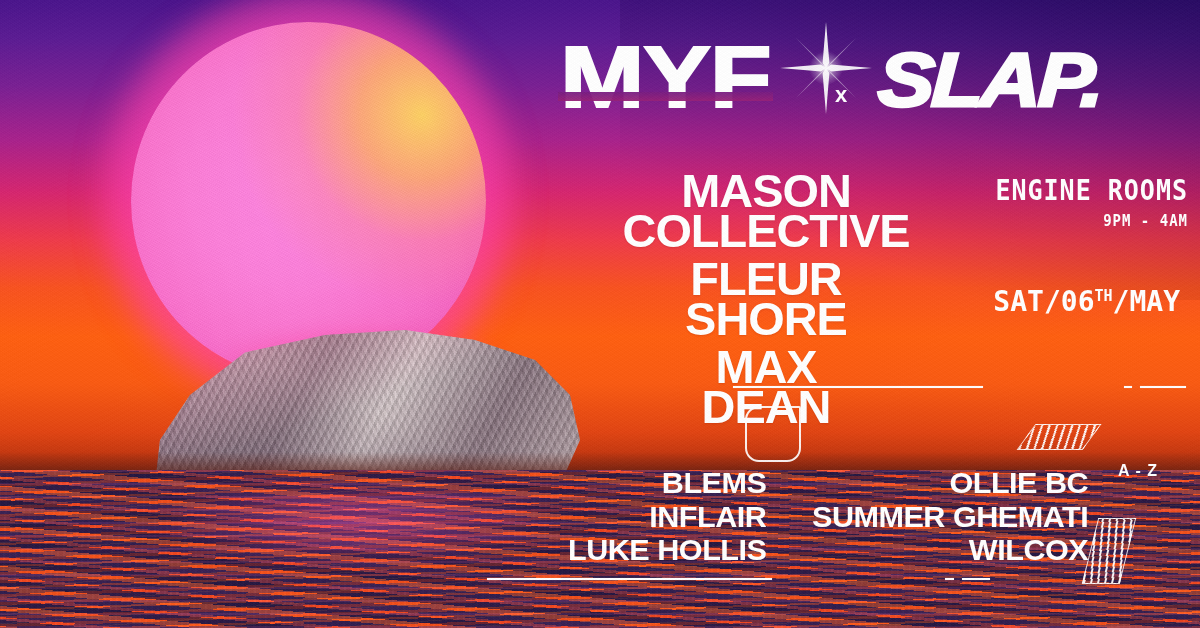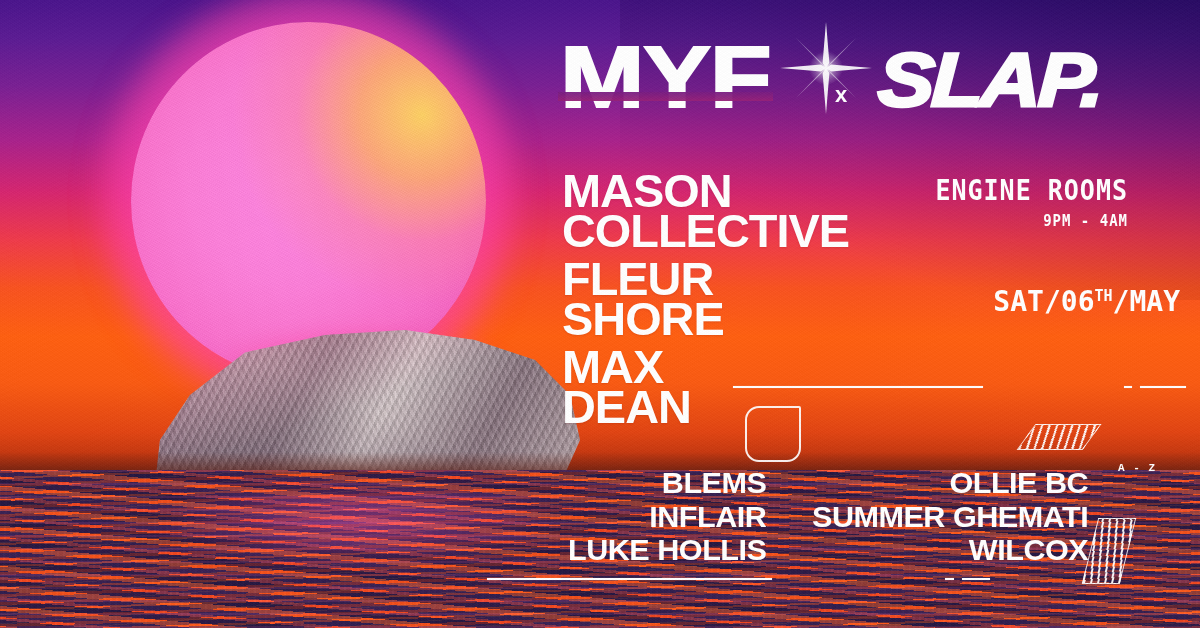--- a/index.html
+++ b/index.html
@@ -169,31 +169,32 @@
   .star {
     position:absolute; left:780px; top:22px; width:92px; height:92px;
     pointer-events:none;
   }
 
   
   .headliners {
     position:absolute; left:562px; top:172px; width:400px;
     color:#fff; font-weight:bold; line-height:.86;
     letter-spacing:-1px;
+    text-align:center;
   }
   .hl {
     font-size:46px; display:block; white-space:nowrap;
     transform:scaleX(1.02); transform-origin:left center;
     text-shadow:0 1px 2px rgba(120,20,10,.18);
   }
   .hl.pad { margin-top:9px; }
 
   
   .venue {
-    position:absolute; left:888px; top:178px; width:240px;
+    position:absolute; left:948px; top:178px; width:240px;
     text-align:right; color:#fff;
     font-family:"DejaVu Sans Mono", monospace;
   }
   .venue-name {
     font-size:25px; font-weight:bold; letter-spacing:1px; line-height:1;
     transform:scaleY(1.12); transform-origin:right center; display:block;
   }
   .venue-time {
     font-size:14px; font-weight:bold; letter-spacing:1px;
     margin-top:10px; display:block;
@@ -246,22 +247,22 @@
   }
   #hatch-tall {
     left:1090px; top:518px; width:38px; height:66px;
     transform:skewX(-14deg);
     background-image:repeating-linear-gradient(80deg,
       rgba(255,255,255,.95) 0 2px, rgba(255,255,255,0) 2px 7px);
   }
 
   .az {
     position:absolute; left:1118px; top:462px;
-    color:#fff; font-family:Liberation Mono, monospace;
-    font-size:11px; font-weight:bold; letter-spacing:1px;
+    color:#fff; font-family:Liberation Sans, sans-serif;
+    font-size:16px; font-weight:bold; letter-spacing:1px;
   }
 </style>
 </head>
 <body>
 
 <div id="flyer">
 
   <div class="sky"></div>
   <div class="sky-right-tint"></div>
 

